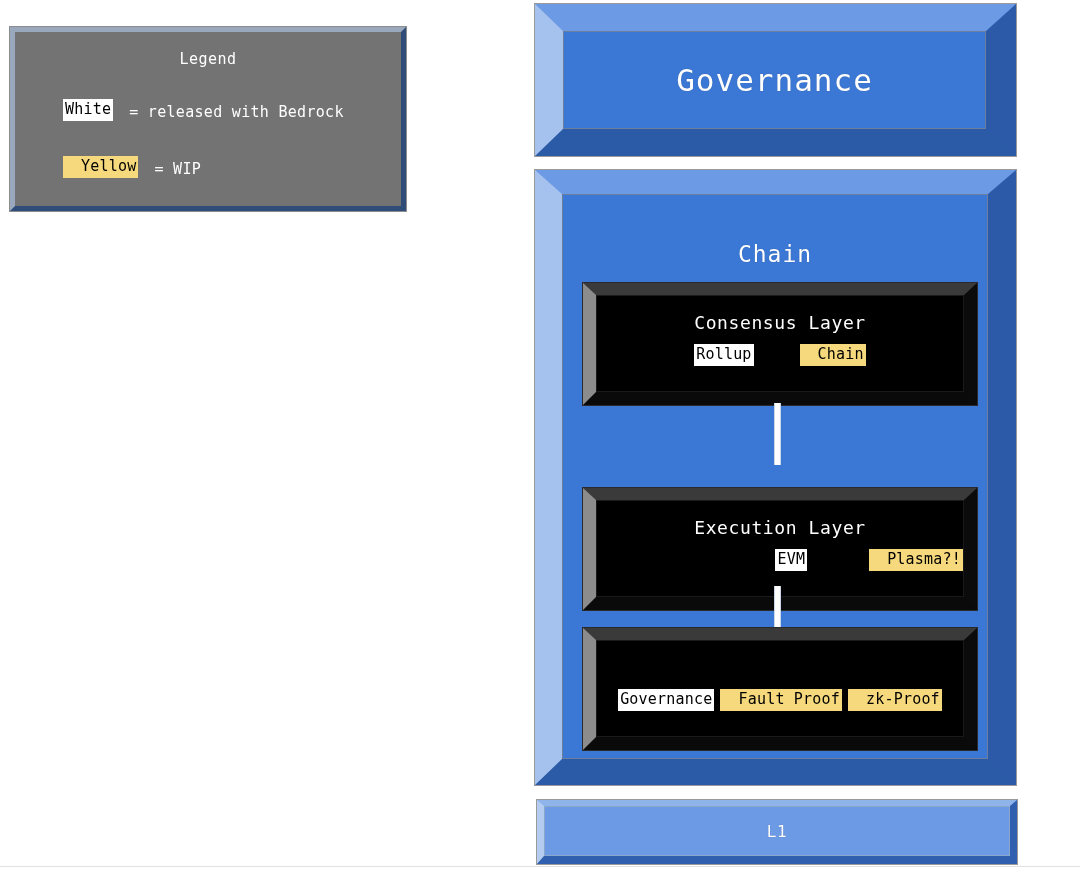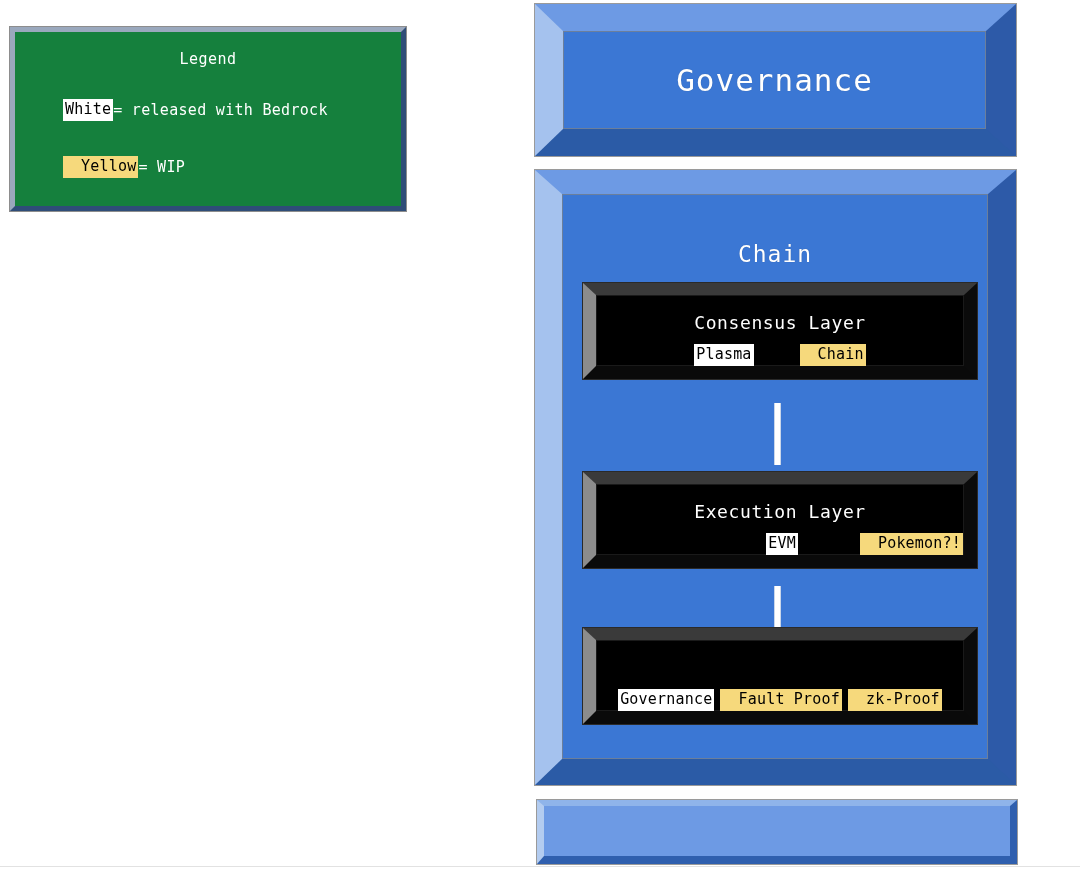--- a/index.html
+++ b/index.html
@@ -44,37 +44,38 @@
   }
   #legend .frame {
     border-width: 5px;
     border-color: #9aa8bd #2f4d78 #2f4d78 #9aa8bd;
     background: #4178d4;
     box-shadow: 0 0 0 1px #8d8d8d;
   }
   #legend .legend-inner {
     position: absolute;
     inset: 5px;
-    background: #15803d;
+    background: #737373;
   }
   .legend-title {
     position: absolute;
     top: 18px;
     left: 0;
     right: 0;
     text-align: center;
     color: #ffffff;
     font-size: 15px;
     letter-spacing: 0.5px;
   }
   .legend-row {
     position: absolute;
     left: 48px;
     display: flex;
-    align-items: center;
+    align-items: flex-end;
+    gap: 16px;
   }
   .legend-row.r1 { top: 67px; }
   .legend-row.r2 { top: 124px; }
   .legend-eq {
     color: #ffffff;
     font-size: 15px;
     white-space: pre;
     letter-spacing: 0.3px;
   }
 
@@ -173,21 +174,21 @@
     transform: translateY(-50%);
     font-size: 16px;
     letter-spacing: 0.5px;
   }
 
   
   .layer {
     position: absolute;
     left: 583px;
     width: 394px;
-    height: 96px;
+    height: 122px;
     box-sizing: border-box;
   }
   .layer .frame {
     position: absolute;
     inset: 0;
     box-sizing: border-box;
     border-style: solid;
     border-width: 12px 13px 13px 13px;
     border-color: #3a3a3a #0b0b0b #0a0a0a #8c8c8c;
     background: #000000;
@@ -214,21 +215,21 @@
     left: 0; right: 0;
     display: flex;
     justify-content: center;
     align-items: center;
   }
   .layer-tags .tag { font-size: 15px; }
 
   #consensus-layer { top: 283px; }
   #consensus-layer .layer-tags { gap: 46px; }
 
-  #execution-layer { top: 472px; }
+  #execution-layer { top: 488px; }
   #execution-layer .layer-tags { gap: 62px; justify-content: flex-end; }
 
   #settlement-layer { top: 628px; }
   #settlement-layer .layer-tags { gap: 6px; }
 
   
   .connector {
     position: absolute;
     left: 774px;
     width: 7px;
@@ -282,49 +283,52 @@
   <div class="inner">
     <div class="box-title">Chain</div>
   </div>
 </div>
 
 <div class="layer" id="consensus-layer">
   <div class="frame"></div>
   <div class="inner">
     <div class="layer-title">Consensus Layer</div>
     <div class="layer-tags">
-      <span class="tag white">Plasma</span>
+      <span class="tag white">Rollup</span>
       <span class="tag yellow">Chain</span>
     </div>
   </div>
 </div>
 
 <div class="connector" id="connector-1"></div>
 
 <div class="layer" id="execution-layer">
   <div class="frame"></div>
   <div class="inner">
     <div class="layer-title">Execution Layer</div>
     <div class="layer-tags">
       <span class="tag white">EVM</span>
-      <span class="tag yellow">Pokemon?!</span>
+      <span class="tag yellow">Plasma?!</span>
     </div>
   </div>
 </div>
 
 <div class="connector" id="connector-2"></div>
 
 <div class="layer" id="settlement-layer">
   <div class="frame"></div>
   <div class="inner">
     <div class="layer-tags">
       <span class="tag white">Governance</span>
       <span class="tag yellow">Fault Proof</span>
       <span class="tag yellow">zk-Proof</span>
     </div>
   </div>
 </div>
 
 <div class="bevel blue3d" id="l1">
   <div class="frame"></div>
+  <div class="inner">
+    <div class="box-title">L1</div>
+  </div>
 </div>
 
 <div id="bottom-rule"></div>
 
 </body></html>

